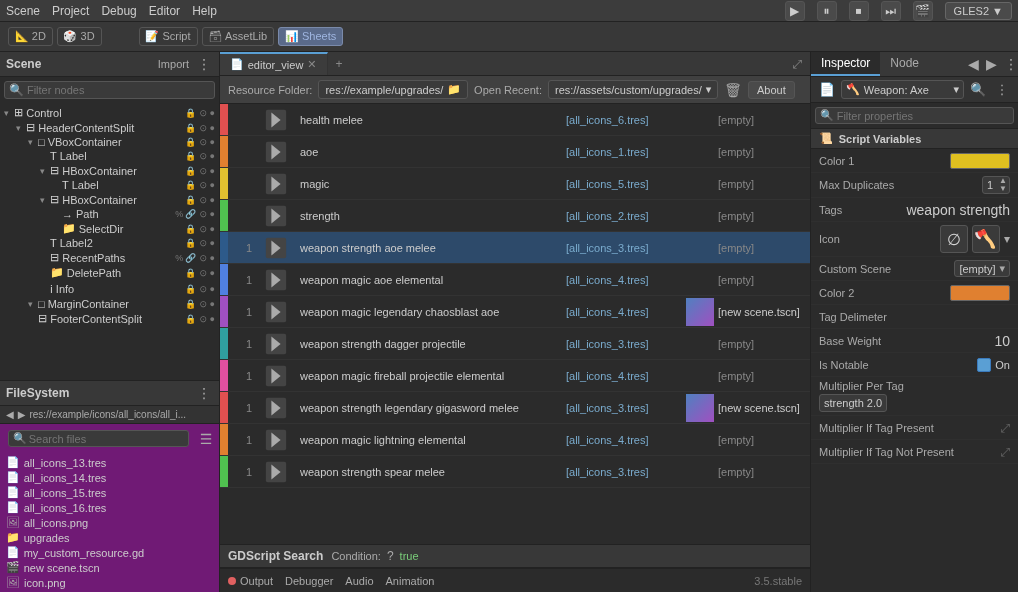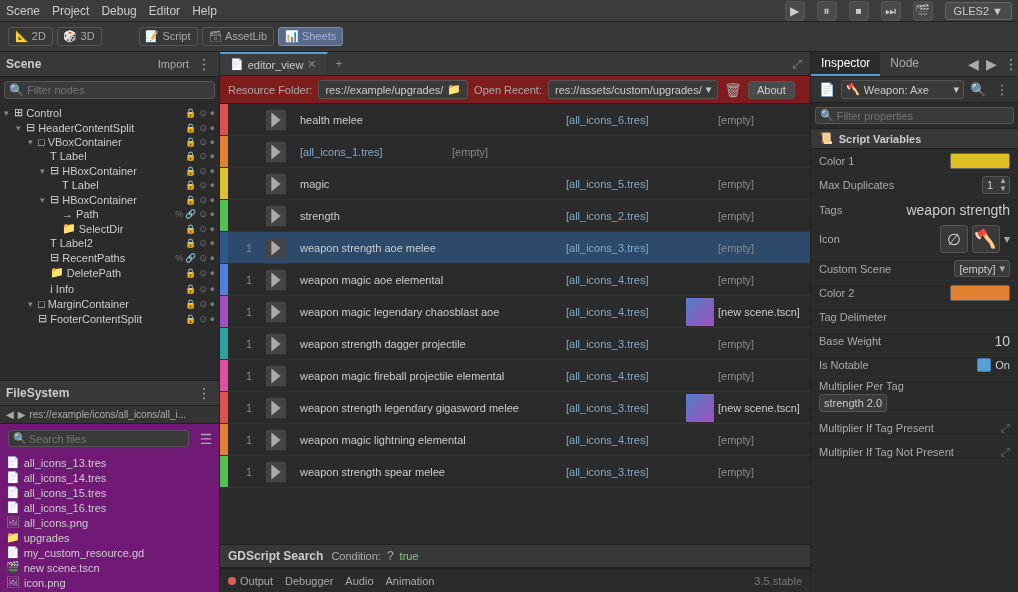--- a/index.html
+++ b/index.html
@@ -39,21 +39,21 @@
     
     .center-panel { flex: 1; background: #2b2b2b; display: flex; flex-direction: column; min-width: 0; }
     .tab-bar { background: #383838; display: flex; align-items: center; border-bottom: 1px solid #222; }
     .tab { display: flex; align-items: center; padding: 4px 10px; background: #2b2b2b; border-right: 1px solid #333; color: #ccc; font-size: 11px; cursor: pointer; gap: 4px; }
     .tab.active { background: #3c3c3c; border-top: 2px solid #5a9fd4; }
     .tab-close { color: #888; font-size: 11px; cursor: pointer; }
     .tab-add { padding: 4px 8px; color: #888; cursor: pointer; }
     .maximize-btn { margin-left: auto; padding: 4px 8px; color: #888; cursor: pointer; }
 
     
-    .resource-bar { background: #7f1d1d; padding: 4px 8px; display: flex; align-items: center; gap: 6px; border-bottom: 1px solid #222; }
+    .resource-bar { background: #404040; padding: 4px 8px; display: flex; align-items: center; gap: 6px; border-bottom: 1px solid #222; }
     .resource-label { color: #aaa; font-size: 11px; }
     .resource-path { display: flex; align-items: center; background: #3a3a3a; border: 1px solid #555; border-radius: 3px; padding: 2px 6px; color: #ccc; font-size: 11px; gap: 4px; }
     .open-recent { display: flex; align-items: center; background: #3a3a3a; border: 1px solid #555; border-radius: 3px; padding: 2px 6px; color: #ccc; font-size: 11px; gap: 4px; }
     .about-btn { background: #4a4a4a; border: 1px solid #555; border-radius: 3px; padding: 2px 8px; color: #ccc; font-size: 11px; cursor: pointer; }
 
     
     .data-grid { flex: 1; overflow-y: auto; }
     .grid-row { display: flex; align-items: center; border-bottom: 1px solid #333; height: 32px; }
     .grid-row.selected { background: #2d4a6a; }
     .grid-cell { padding: 2px 6px; font-size: 11px; color: #ccc; overflow: hidden; text-overflow: ellipsis; white-space: nowrap; }
@@ -359,20 +359,21 @@
   </div>
         <div class="grid-row">
     <div class="grid-cell" style="width:8px;background:#e08030;height:100%;padding:0;"></div>
     <div class="grid-cell num"></div>
     <div class="grid-cell icon-cell">
       <svg width="26" height="26" viewBox="0 0 26 26">
               <rect x="2" y="2" width="22" height="22" fill="#444" rx="2"></rect>
               <polygon points="8,5 18,13 8,21" fill="#aaa"></polygon>
             </svg>
     </div>
+    <div class="grid-cell name">aoe</div>
     <div class="grid-cell file">[all_icons_1.tres]</div>
     <div class="grid-cell scene" style="display:flex;align-items:center;gap:4px;">
             <div style="width:28px;height:28px;"></div>
             <span style="color:#888;font-size:11px;">[empty]</span>
           </div>
   </div>
         <div class="grid-row">
     <div class="grid-cell" style="width:8px;background:#e0c030;height:100%;padding:0;"></div>
     <div class="grid-cell num"></div>
     <div class="grid-cell icon-cell">

